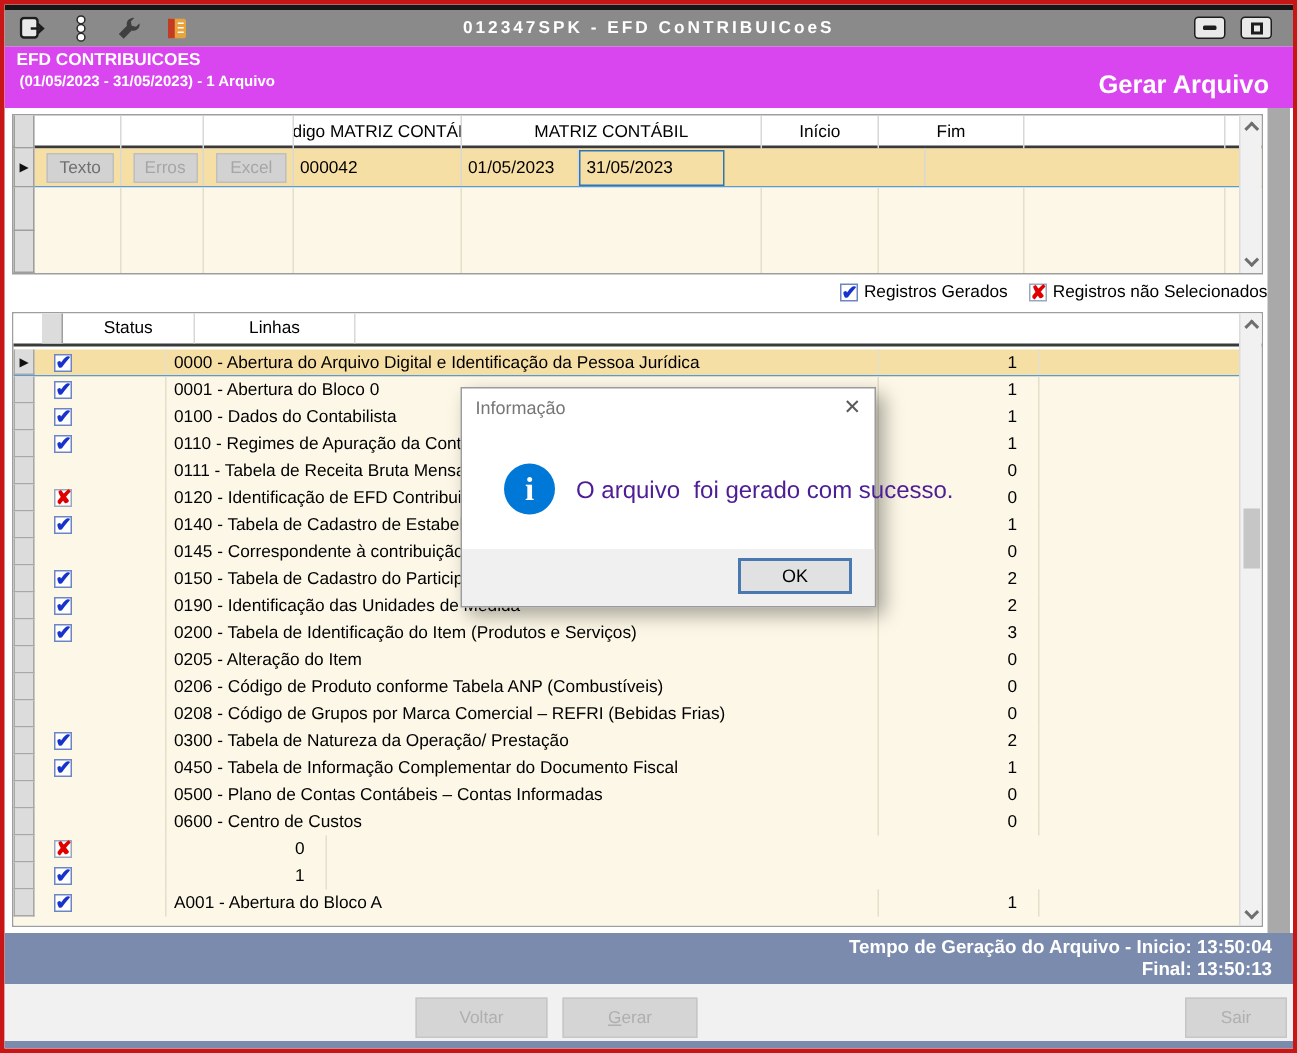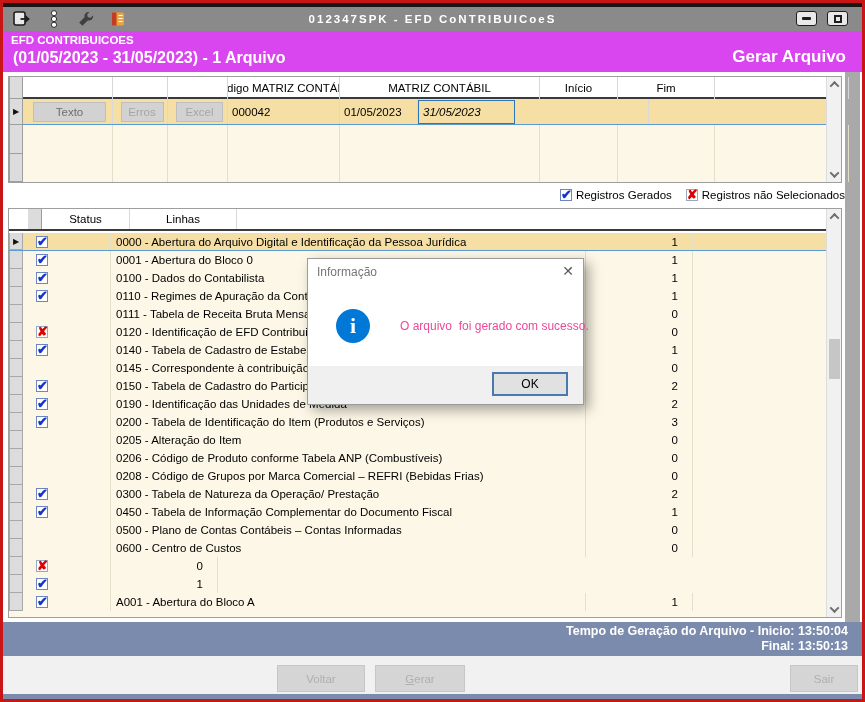--- a/index.html
+++ b/index.html
@@ -13,21 +13,21 @@
   .tb-icon { width:19px; height:18px; display:flex; align-items:center; justify-content:center; cursor:pointer; }
   .tb-title { position:absolute; left:0; right:0; text-align:center; color:#fff; font-size:11.5px; font-weight:bold; letter-spacing:2px; }
   .winbtns { position:absolute; right:14px; top:4px; display:flex; gap:10px; }
   .winbtn { width:21px; height:15px; background:#E9E9E9; border:1.5px solid #1d1d1d; border-radius:3px; display:flex; align-items:center; justify-content:center; }
   .winbtn .bar { width:9px; height:3px; background:#1d1d1d; border-radius:1px; }
   .winbtn .sq  { width:8px; height:8px; border:2px solid #1d1d1d; }
 
   
   .appheader { position:absolute; left:0; top:28px; width:859px; height:41px; background:#d946ef; color:#fff; }
   .ah-l1 { position:absolute; left:8px; top:3px; font-size:11.5px; font-weight:bold; }
-  .ah-l2 { position:absolute; left:10px; top:18px; font-size:16px; font-weight:bold; }
+  .ah-l2 { position:absolute; left:10px; top:18px; font-size:10px; font-weight:bold; }
   .ah-action { position:absolute; right:16px; bottom:5px; font-size:17px; font-weight:bold; }
 
   .right-frame { position:absolute; left:842px; top:69px; width:15px; height:550px; background:#A9A9A9; }
 
   
   .grid { position:absolute; background:#fff; border:1px solid #9E9E9E; }
   .gsel { width:14px; background:#DCDCDC; border:1px solid #9E9E9E; border-top:none; display:flex; align-items:center; justify-content:center; font-size:8px; color:#111; flex:none; }
   .hcell { border-right:1px solid #D8D8D8; display:flex; align-items:center; justify-content:center; font-size:11.5px; color:#000; white-space:nowrap; overflow:hidden; flex:none; }
   .vscroll { position:absolute; right:0; top:0; bottom:0; width:15px; background:#F1F1F1; border-left:1px solid #DCDCDC; }
   .sb-btn { position:absolute; left:0; width:15px; height:15px; display:flex; align-items:center; justify-content:center; cursor:pointer; }
@@ -35,24 +35,24 @@
   .chev { width:7px; height:7px; border-left:2px solid #6E6E6E; border-top:2px solid #6E6E6E; }
   .chev.up { transform:rotate(45deg) translate(1px,1px); }
   .chev.dn { transform:rotate(225deg) translate(1px,1px); }
   .sb-thumb { position:absolute; left:2px; width:11px; background:#C6C6C6; }
 
   
   #file-grid { left:5px; top:73px; width:834px; height:107px; }
   .fg-header { display:flex; height:22px; border-bottom:2px solid #3A3A3A; }
   .fg-row { display:flex; height:26px; background:#F6DFA5; border-bottom:1px solid #5B9BD5; }
   .fg-cell { border-right:1px solid #D8D8D8; font-size:11.5px; display:flex; align-items:center; padding-left:4px; white-space:nowrap; overflow:hidden; flex:none; }
-  .fg-col0{width:90px}.fg-col1{width:55px}.fg-col2{width:60px}.fg-col3{width:112px}.fg-col4{width:200px}.fg-col5{width:78px}.fg-col6{width:97px}.fg-col7{width:134px}
+  .fg-col0{width:58px}.fg-col1{width:55px}.fg-col2{width:60px}.fg-col3{width:112px}.fg-col4{width:200px}.fg-col5{width:78px}.fg-col6{width:97px}.fg-col7{width:134px}
   .gbtn { width:86%; height:20px; margin:0 auto; background:#D2D2D2; border:1px solid #BFBFBF; font-size:11.5px; color:#A6A6A6; display:flex; align-items:center; justify-content:center; cursor:default; }
   .gbtn.primary { color:#6F6F6F; }
-  .cell-focus { border:1px solid #2E75B6; height:24px; align-self:center; background:#F6DFA5;font-style:italic; }
+  .cell-focus { border:1px solid #2E75B6; height:24px; align-self:center; background:#F6DFA5; }
   .fg-empty { display:flex; height:57px; background:#FCF7E6; }
   .fg-empty .col { border-right:1px solid #E4DFC9; flex:none; height:100%; }
   .fg-selcol { width:14px; display:flex; flex-direction:column; flex:none; }
   .fg-selcol .gsel { width:14px; flex:1; }
 
   
   .legend { position:absolute; top:186px; right:17px; display:flex; gap:14px; align-items:center; font-size:11.5px; }
   .legend .item { display:flex; align-items:center; gap:4px; }
   .cb { display:inline-block; width:12px; height:12px; border:1px solid #6C86C4; background:#fff; font-size:13px; line-height:9px; text-align:center; font-weight:bold; overflow:visible; flex:none; }
   .cb.checked  { color:#1733CC; }
@@ -81,21 +81,21 @@
   #btn-gerar  { left:372px; width:90px; }
   #btn-sair   { left:787px; width:68px; }
   .u { text-decoration:underline; }
   .bottom-strip { position:absolute; left:0; top:691px; width:859px; height:5px; background:#7B8BAD; }
 
   
   .dialog { position:absolute; left:304px; top:255px; width:277px; height:147px; background:#fff; border:1px solid #9B9B9B; box-shadow:5px 5px 12px rgba(0,0,0,0.35); z-index:20; }
   .dlg-title { position:absolute; left:9px; top:6px; font-size:12px; color:#767676; }
   .dlg-close { position:absolute; right:9px; top:4px; font-size:14px; color:#5a5a5a; cursor:pointer; }
   .dlg-icon { position:absolute; left:28px; top:50px; width:34px; height:34px; border-radius:50%; background:#0078D7; color:#fff; display:flex; align-items:center; justify-content:center; font-family:"Liberation Serif", serif; font-weight:bold; font-size:22px; }
-  .dlg-msg { position:absolute; left:92px; top:60px; font-size:12px; color:#ec4899; white-space:pre; }
+  .dlg-msg { position:absolute; left:76px; top:60px; font-size:16px; color:#4c1d95; white-space:pre; }
   .dlg-footer { position:absolute; left:0; bottom:0; width:100%; height:38px; background:#F0F0F0; }
   .dlg-ok { position:absolute; right:15px; bottom:8px; width:76px; height:24px; background:#E1E1E1; border:2px solid #4A78B0; font-size:12px; color:#000; display:flex; align-items:center; justify-content:center; cursor:pointer; }
 </style>
 </head>
 <body>
 
 <div class="window">
 
   <div class="topstrip"></div>
 

